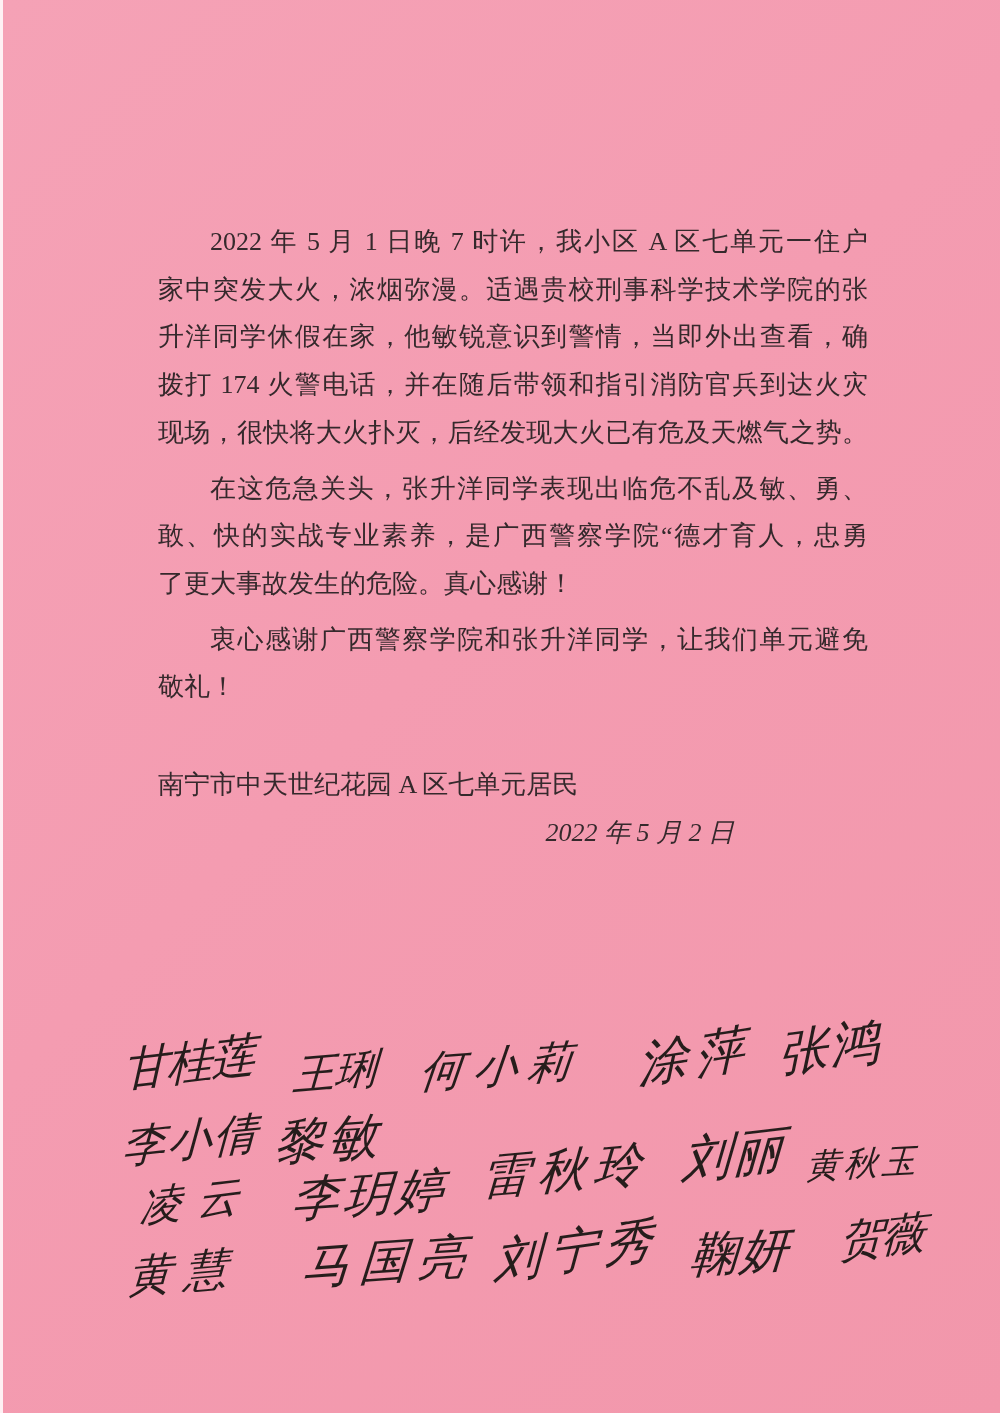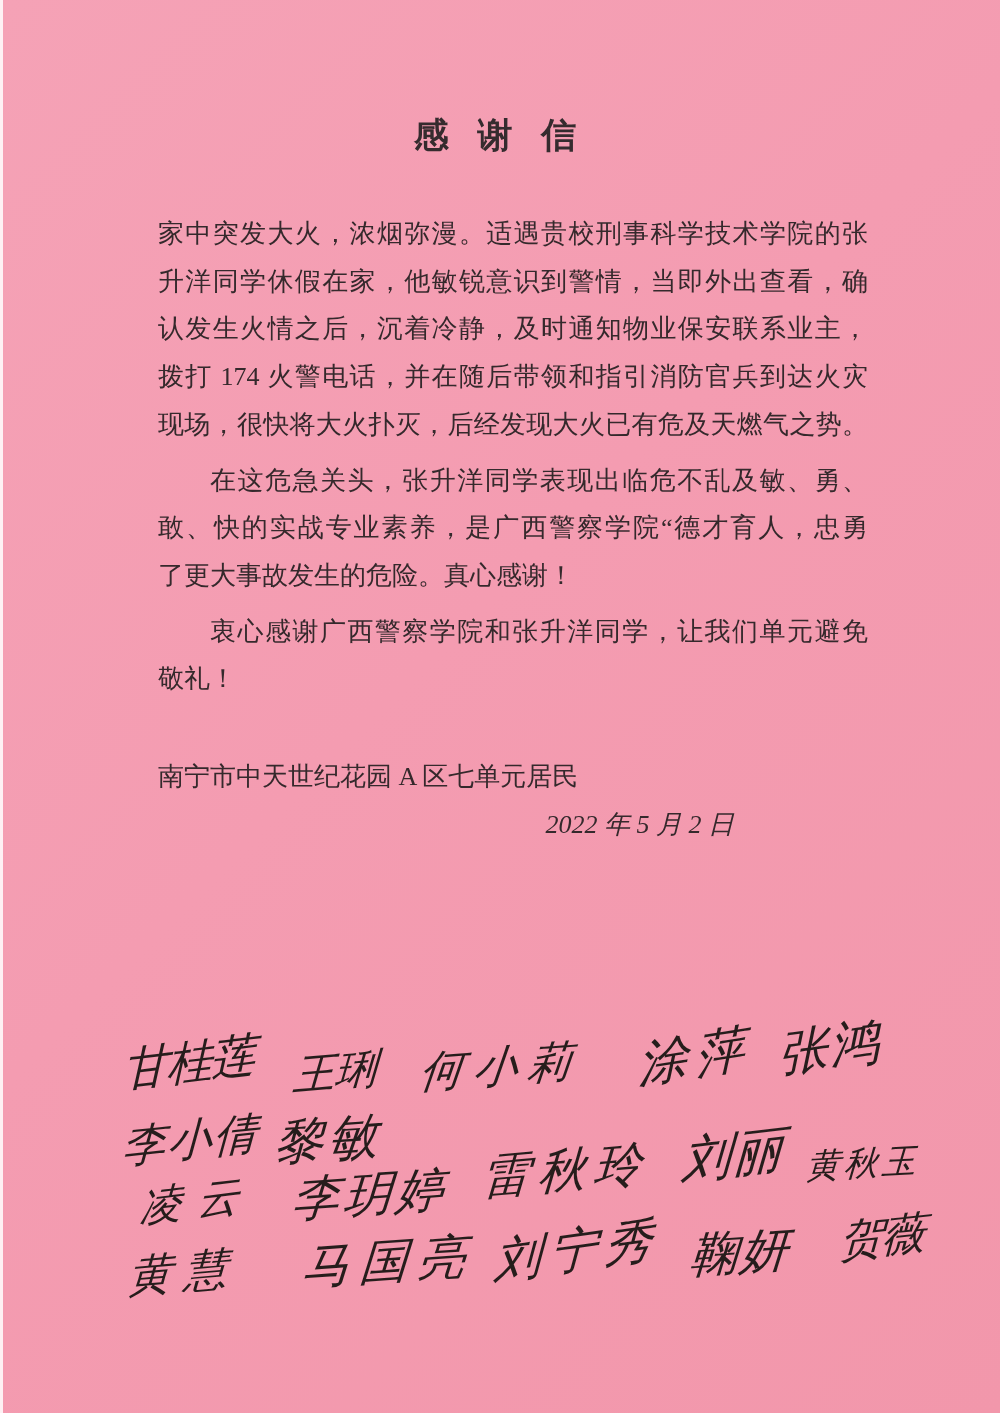--- a/index.html
+++ b/index.html
@@ -80,27 +80,26 @@
   .sig15 { left: 494px; top: 1230px; font-size: 48px; letter-spacing: 8px; transform: rotate(-8deg) skewX(-10deg); }
   .sig16 { left: 690px; top: 1224px; font-size: 48px; letter-spacing: 2px; transform: rotate(-4deg) skewX(-8deg); }
   .sig17 { left: 840px; top: 1212px; font-size: 44px; letter-spacing: -2px; transform: rotate(-6deg) skewX(-8deg); }
 </style>
 </head>
 <body>
 
 <div class="page">
   <div class="scan-edge"></div>
 
-  <div class="title">感 谢 信</div>
 
   <div class="letter-body">
 
+    <div class="line j indent para-start">2022 年 5 月 1 日晚 7 时许，我小区 A 区七单元一住户</div>
     <div class="line j">家中突发大火，浓烟弥漫。适遇贵校刑事科学技术学院的张</div>
     <div class="line j">升洋同学休假在家，他敏锐意识到警情，当即外出查看，确</div>
-    <div class="line j">认发生火情之后，沉着冷静，及时通知物业保安联系业主，</div>
     <div class="line j">拨打 174 火警电话，并在随后带领和指引消防官兵到达火灾</div>
     <div class="line j">现场，很快将大火扑灭，后经发现大火已有危及天燃气之势。</div>
 
     <div class="line j indent para-start">在这危急关头，张升洋同学表现出临危不乱及敏、勇、</div>
     <div class="line j">敢、快的实战专业素养，是广西警察学院“德才育人，忠勇</div>
 
     <div class="line">了更大事故发生的危险。真心感谢！</div>
     <div class="line j indent para-start">衷心感谢广西警察学院和张升洋同学，让我们单元避免</div>
 
     <div class="line">敬礼！</div>

